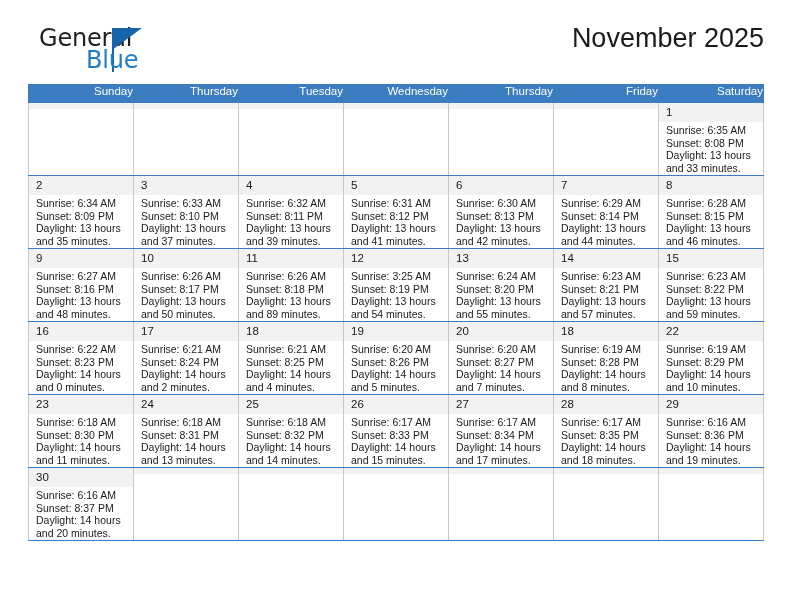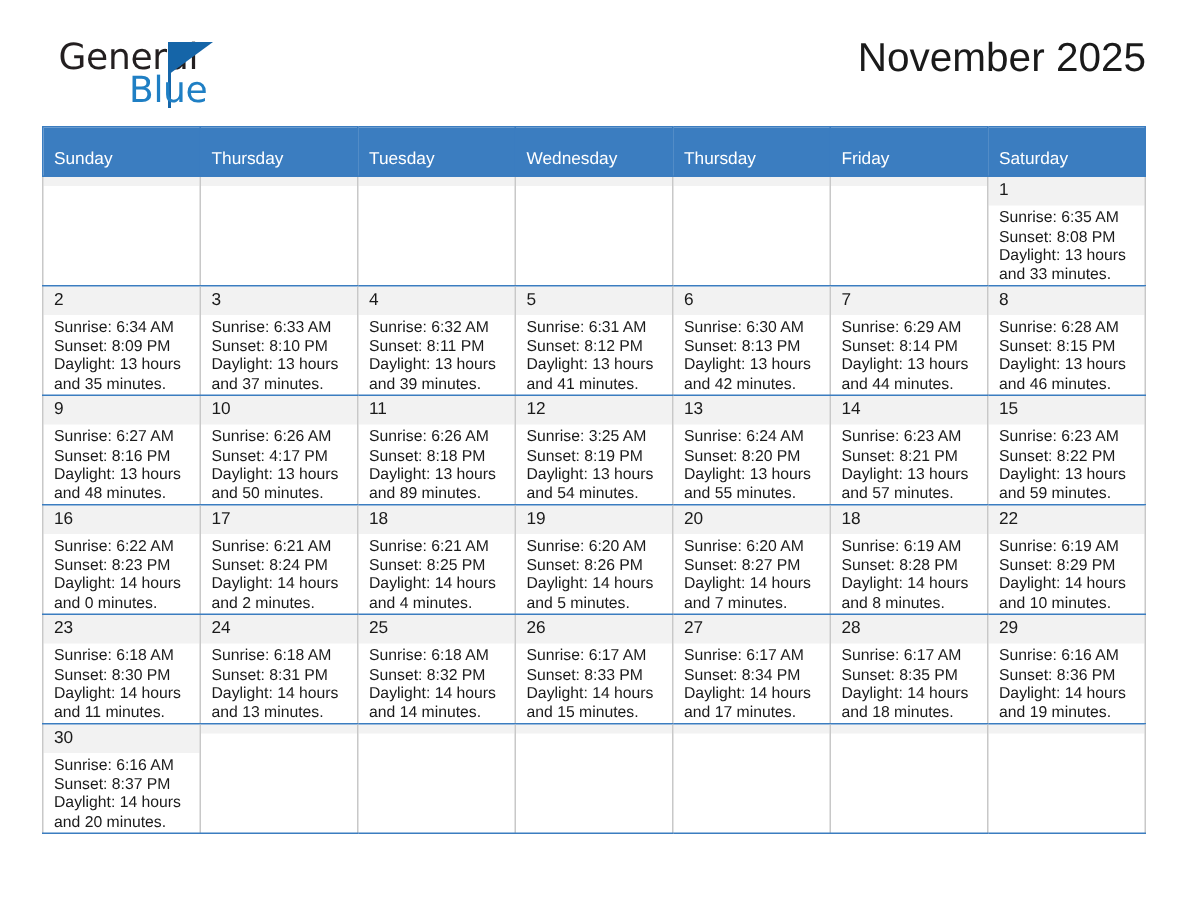--- a/index.html
+++ b/index.html
@@ -97,22 +97,22 @@
     width: 736px;
     border-collapse: collapse;
     table-layout: fixed;
     margin-top: 8px;
   }
   .calendar th {
     background: #3b7dc0;
     color: #ffffff;
     font-size: 11.5px;
     font-weight: normal;
-    text-align: left;
-    padding: 15px 0 5px 7px;
+    text-align: right;
+    padding: 0 0 5px 7px;
     height: 18px;
     border: 1px solid #3b7dc0;
     box-sizing: border-box;
   }
   .calendar td {
     vertical-align: top;
     border: 1px solid #c8c8c8;
     border-top: 1px solid #3b7dc0;
     padding: 0;
     height: 73px;
@@ -281,21 +281,21 @@
               <div>Sunrise: 6:27 AM</div>
               <div>Sunset: 8:16 PM</div>
               <div>Daylight: 13 hours</div>
               <div>and 48 minutes.</div>
             </div>
           </td>
           <td>
             <span class="daynum">10</span>
             <div class="info">
               <div>Sunrise: 6:26 AM</div>
-              <div>Sunset: 4:17 PM</div>
+              <div>Sunset: 8:17 PM</div>
               <div>Daylight: 13 hours</div>
               <div>and 50 minutes.</div>
             </div>
           </td>
           <td>
             <span class="daynum">11</span>
             <div class="info">
               <div>Sunrise: 6:26 AM</div>
               <div>Sunset: 8:18 PM</div>
               <div>Daylight: 13 hours</div>

